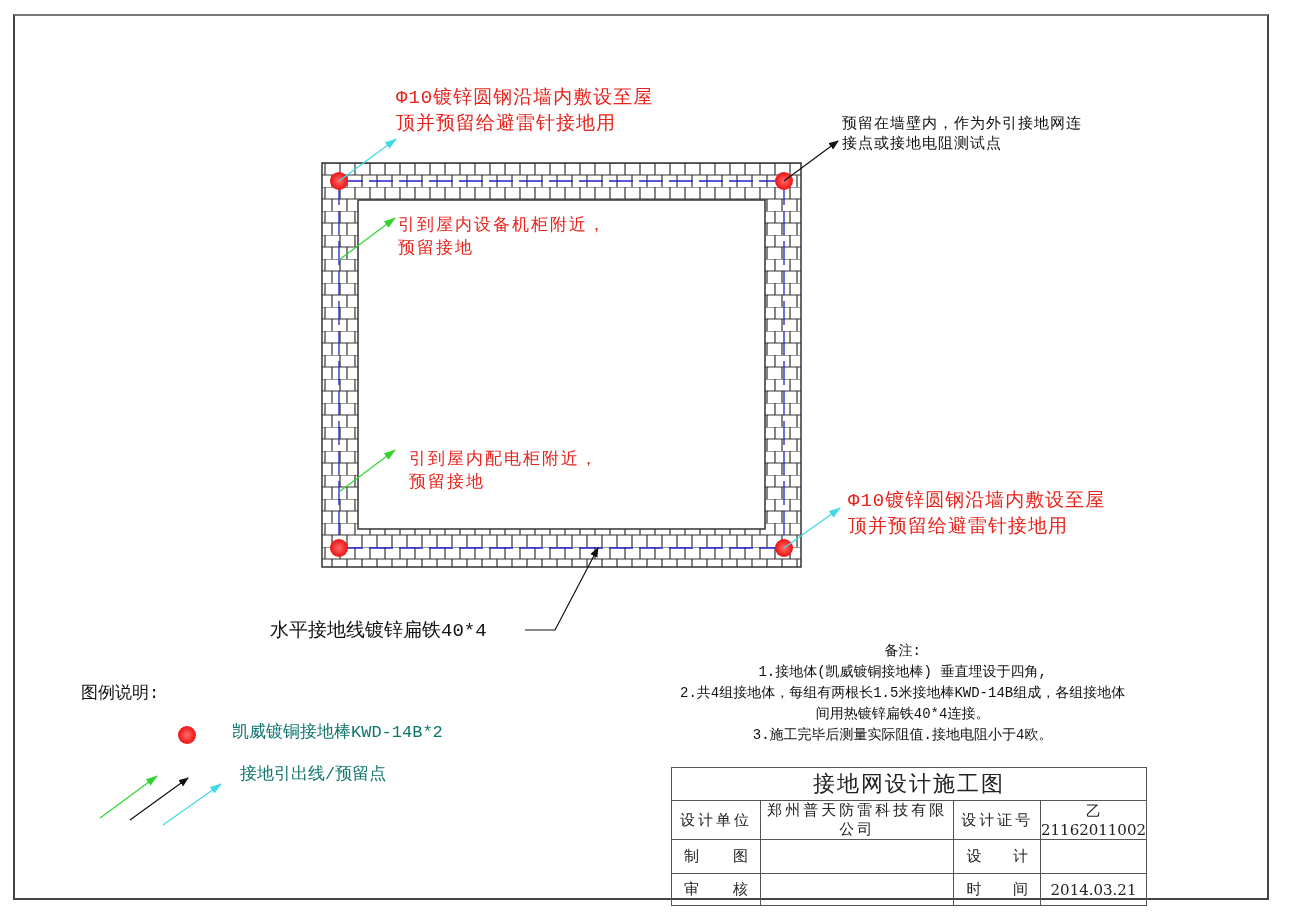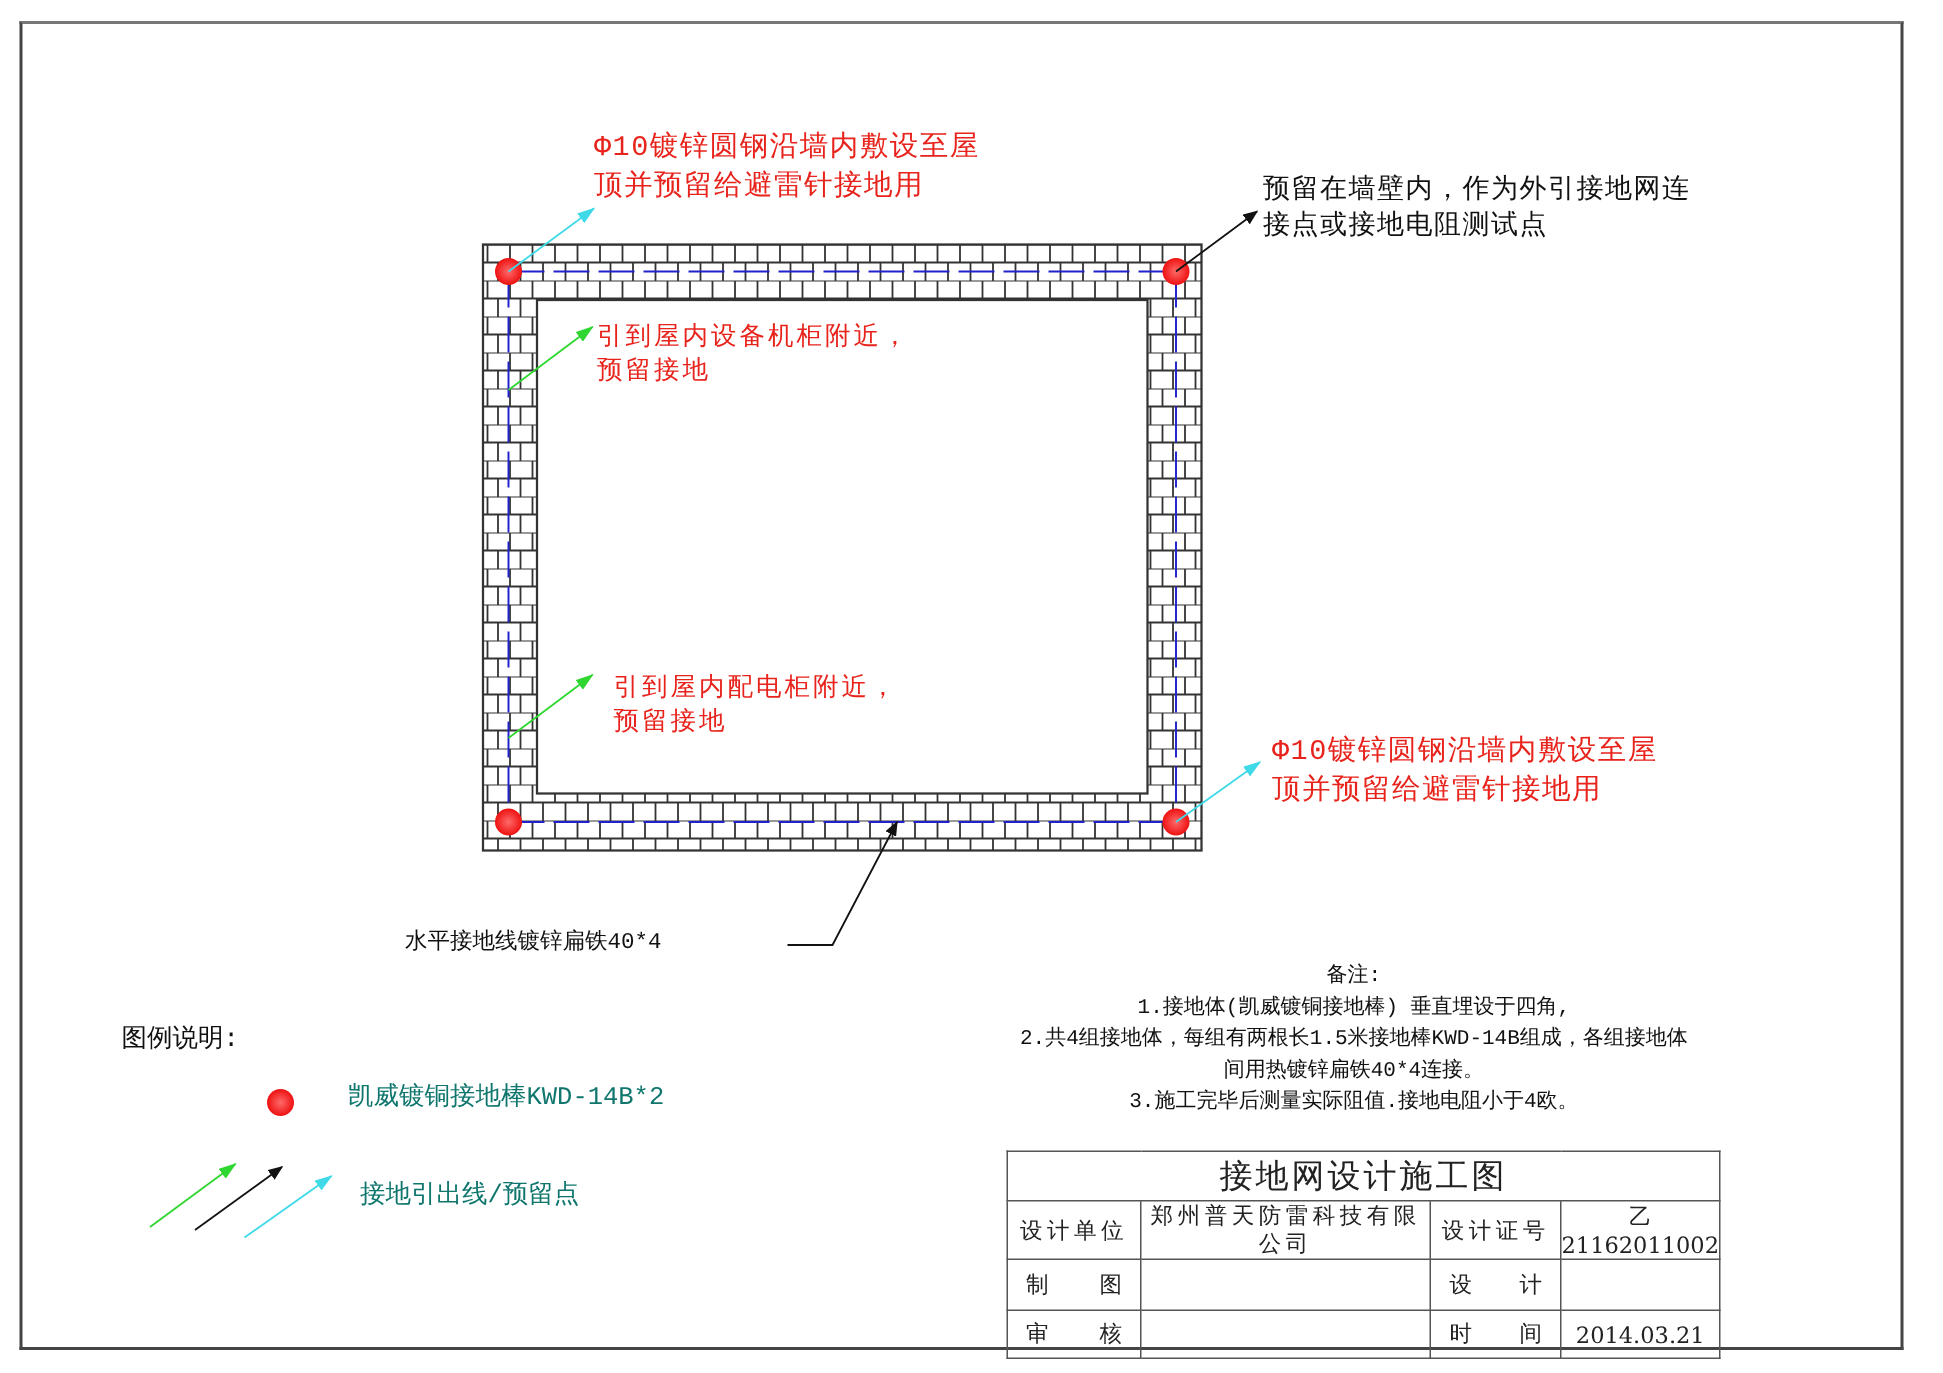--- a/index.html
+++ b/index.html
@@ -86,53 +86,53 @@
     <line x1="130" y1="820" x2="188" y2="778" stroke="#111" stroke-width="1.2" marker-end="url(#ahBlack)"></line>
     <line x1="163" y1="825" x2="221" y2="784" stroke="#3fd9e8" stroke-width="1.2" marker-end="url(#ahCyan)"></line>
   </g>
 </svg>
 
 <div class="lbl red anno-big" style="left:396px; top:86px;">
   <div>Φ10镀锌圆钢沿墙内敷设至屋</div>
   <div>顶并预留给避雷针接地用</div>
 </div>
 
-<div class="lbl blk anno-big" style="left:842px; top:115px; font-size:18px;">
+<div class="lbl blk anno-big" style="left:842px; top:115px; font-size:15px;">
   <div>预留在墙壁内，作为外引接地网连</div>
   <div>接点或接地电阻测试点</div>
 </div>
 
 <div class="lbl red anno-mid" style="left:398px; top:215px;">
   <div>引到屋内设备机柜附近，</div>
   <div>预留接地</div>
 </div>
 
 <div class="lbl red anno-mid" style="left:409px; top:449px;">
   <div>引到屋内配电柜附近，</div>
   <div>预留接地</div>
 </div>
 
 <div class="lbl red anno-big" style="left:848px; top:489px;">
   <div>Φ10镀锌圆钢沿墙内敷设至屋</div>
   <div>顶并预留给避雷针接地用</div>
 </div>
 
-<div class="lbl blk" style="left:270px; top:619px; font-size:15px;">水平接地线镀锌扁铁40*4</div>
+<div class="lbl blk" style="left:270px; top:619px; font-size:19px;">水平接地线镀锌扁铁40*4</div>
 
 <div class="lbl notes" style="left:680px; top:641px;text-align:center;">
   <div>备注:</div>
   <div>1.接地体(凯威镀铜接地棒) 垂直埋设于四角,</div>
   <div>2.共4组接地体，每组有两根长1.5米接地棒KWD-14B组成，各组接地体</div>
   <div>间用热镀锌扁铁40*4连接。</div>
   <div>3.施工完毕后测量实际阻值.接地电阻小于4欧。</div>
 </div>
 
 <div class="lbl legend-title" style="left:81px; top:683px;">图例说明:</div>
 <div class="lbl legend-text" style="left:232px; top:722px;">凯威镀铜接地棒KWD-14B*2</div>
-<div class="lbl legend-text" style="left:240px; top:787px;">接地引出线/预留点</div>
+<div class="lbl legend-text" style="left:240px; top:764px;">接地引出线/预留点</div>
 
 <table class="titleblock">
   <tbody>
       <tr>
     <td colspan="4" class="title">接地网设计施工图</td>
   </tr>
   <tr style="height:34px;">
     <td class="spaced" style="width:96px;">设计单位</td>
     <td class="spaced" style="width:233px;">郑州普天防雷科技有限公司</td>
     <td class="spaced" style="width:93px;">设计证号</td>

